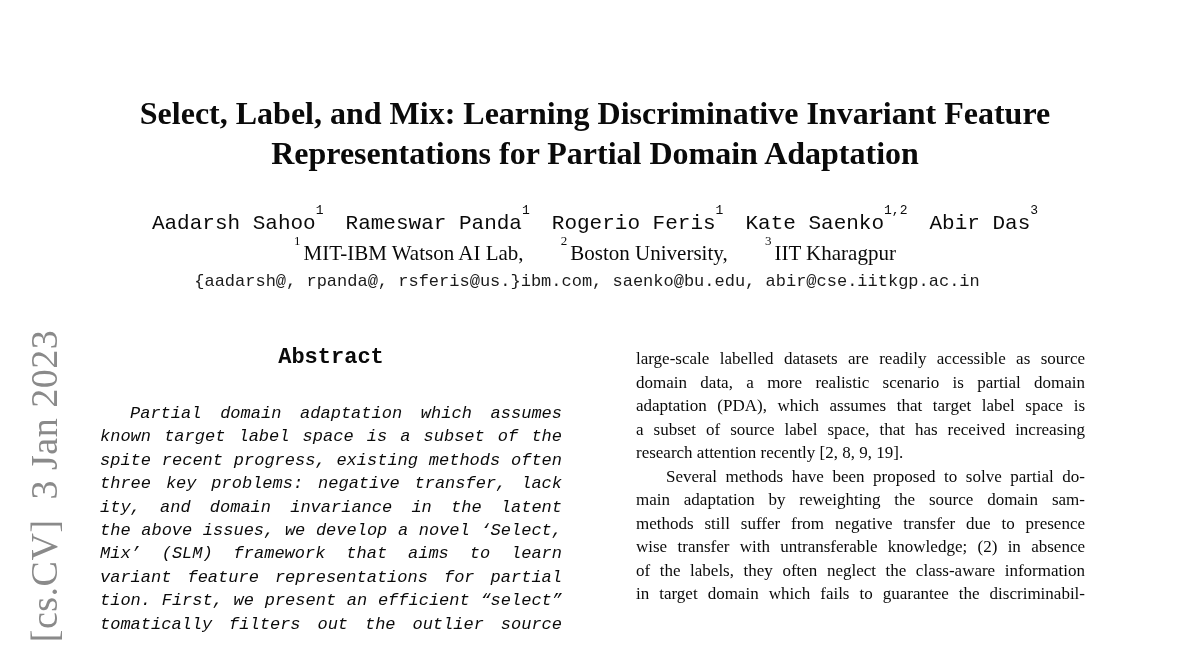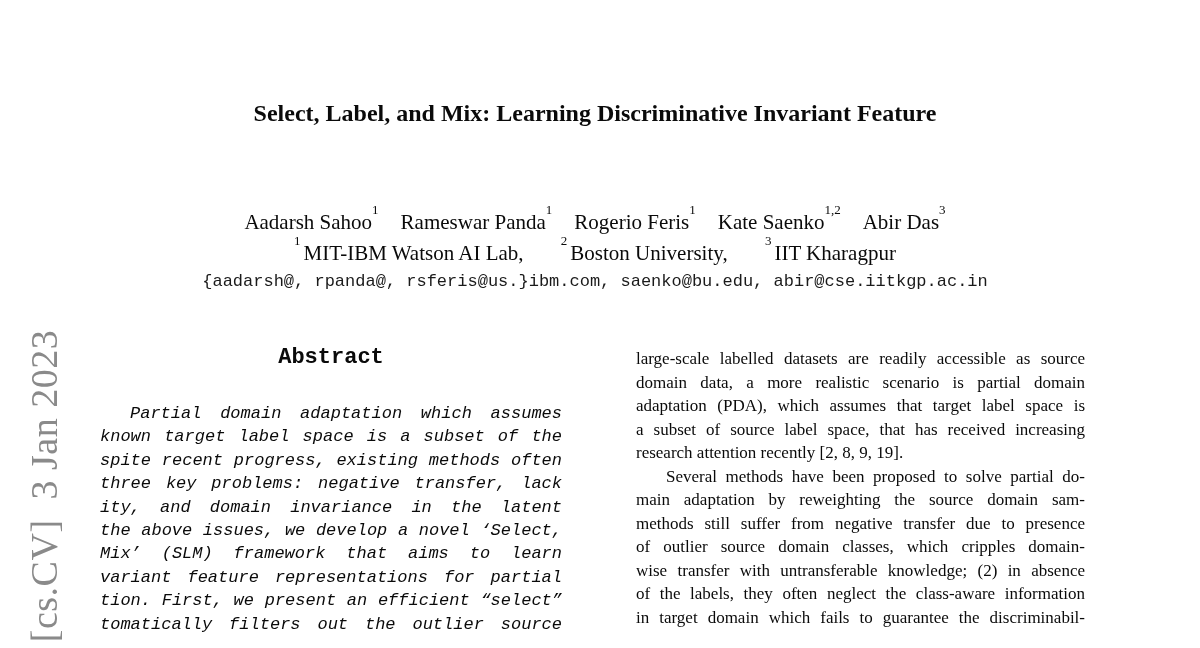--- a/index.html
+++ b/index.html
@@ -25,44 +25,44 @@
     white-space: pre;
     font-size: 38px;
     color: #8a8a8a;
     letter-spacing: 0.5px;
   }
 
   
   .title-block {
     position: absolute; left: 95px; top: 93px; width: 1000px;
     text-align: center;
-    font-size: 24px; font-weight: bold;
+    font-size: 32px; font-weight: bold;
     line-height: 40px;
   }
   .authors-line {
     position: absolute; left: 95px; top: 209px; width: 1000px;
     text-align: center;
     font-size: 21px; line-height: 26px;
     white-space: nowrap;
   }
-  .author { margin: 0 11px; }
+  .author { margin: 0 11px; font-family: Liberation Mono, monospace; }
   .authors-line sup, .affils-line sup {
     font-size: 13px; line-height: 0;
     position: relative; top: -7px;
   }
   .affils-line {
     position: absolute; left: 95px; top: 240px; width: 1000px;
     text-align: center;
     font-size: 21px; line-height: 26px;
     white-space: nowrap;
   }
   .affil sup { margin-right: 3px; }
   .affil { margin: 0 16px; }
   .emails-line {
-    position: absolute; left: 95px; top: 271px; width: 1000px;
+    position: absolute; left: 87px; top: 271px; width: 1000px;
     text-align: center;
     font-family: "Liberation Mono", monospace;
     font-size: 17px; line-height: 22px;
     white-space: nowrap;
     color: #1a1a1a;
   }
 
   
   .col-left  { position: absolute; left: 100px; width: 462px; top: 0; height: 648px; font-family: Liberation Mono, monospace; }
   .col-right { position: absolute; left: 636px; width: 449px; top: 0; height: 648px; }
@@ -96,20 +96,21 @@
 </style>
 </head>
 <body>
 
 <div class="page">
 
   <div class="arxiv-stamp">[cs.CV]  3 Jan 2023</div>
 
   <div class="title-block">
     <div>Select, Label, and Mix: Learning Discriminative Invariant Feature</div>
+    <div>Representations for Partial Domain Adaptation</div>
   </div>
 
   <div class="authors-line">
     <span class="author"><span>Aadarsh Sahoo</span><sup>1</sup></span><span class="author"><span>Rameswar Panda</span><sup>1</sup></span><span class="author"><span>Rogerio Feris</span><sup>1</sup></span><span class="author"><span>Kate Saenko</span><sup>1,2</sup></span><span class="author"><span>Abir Das</span><sup>3</sup></span>
   </div>
 
   <div class="affils-line">
     <span class="affil"><sup>1</sup><span>MIT-IBM Watson AI Lab,</span></span>
     <span class="affil"><sup>2</sup><span>Boston University,</span></span>
     <span class="affil"><sup>3</sup><span>IIT Kharagpur</span></span>
@@ -136,20 +137,19 @@
   <div class="col-right">
     <div class="intro-text">
       <div class="ln">large-scale labelled datasets are readily accessible as source</div>
       <div class="ln">domain data, a more realistic scenario is partial domain</div>
       <div class="ln">adaptation (PDA), which assumes that target label space is</div>
       <div class="ln">a subset of source label space, that has received increasing</div>
       <div class="ln end">research attention recently [2, 8, 9, 19].</div>
       <div class="ln ind">Several methods have been proposed to solve partial do-</div>
       <div class="ln">main adaptation by reweighting the source domain sam-</div>
       <div class="ln">methods still suffer from negative transfer due to presence</div>
-      <div class="ln">of outlier source domain classes, which cripples domain-</div>
       <div class="ln">wise transfer with untransferable knowledge; (2) in absence</div>
       <div class="ln">of the labels, they often neglect the class-aware information</div>
       <div class="ln">in target domain which fails to guarantee the discriminabil-</div>
     </div>
   </div>
 
 </div>
 
 </body></html>

